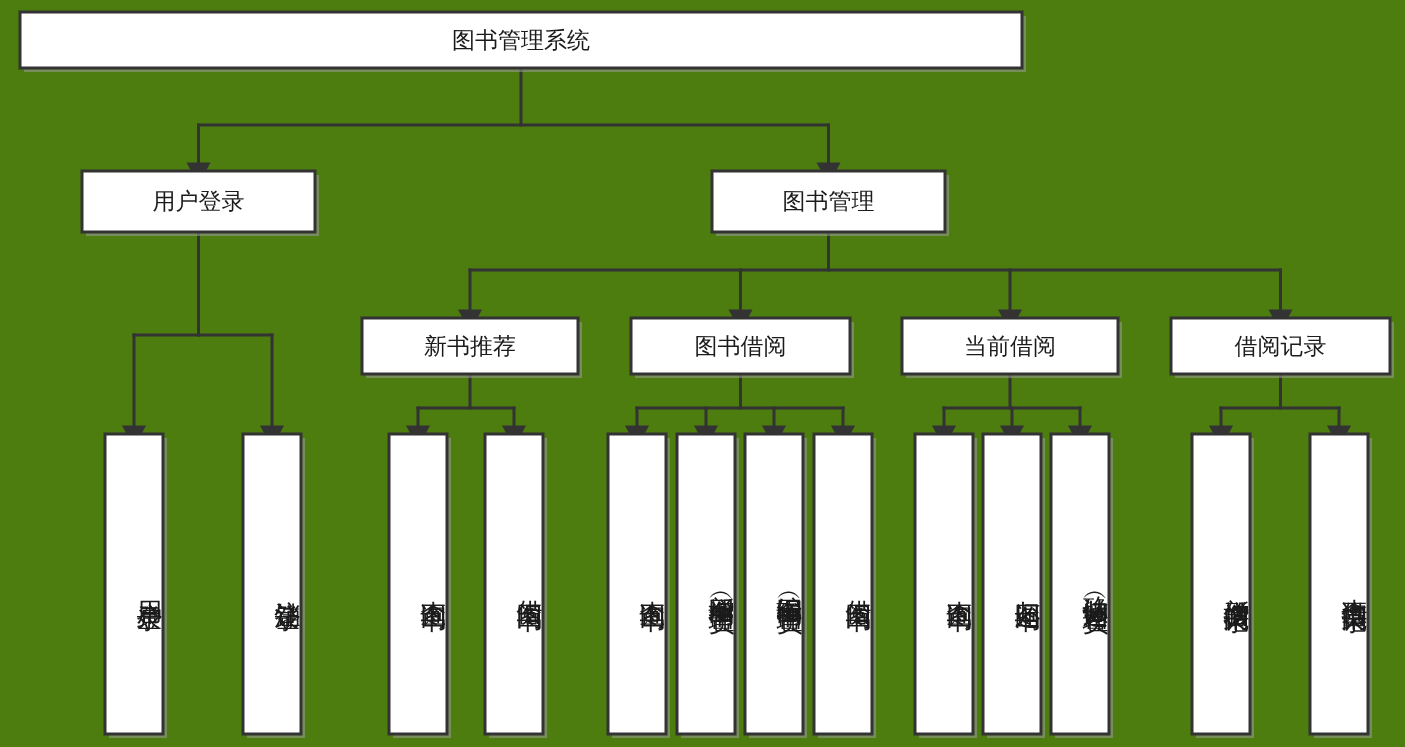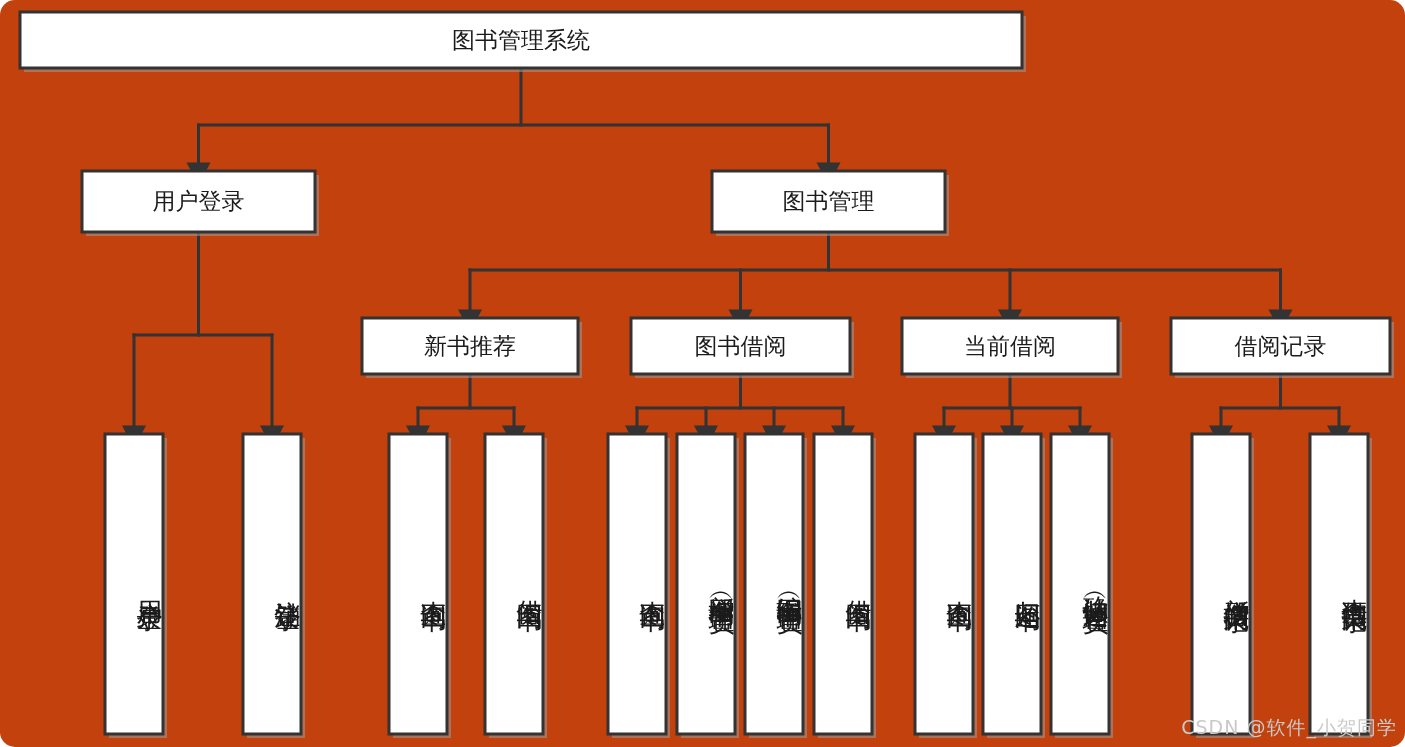--- a/index.html
+++ b/index.html
@@ -1,18 +1,18 @@
 <!DOCTYPE html>
 <html><head>
 <meta charset="utf-8">
 <style>
   html,body{margin:0;padding:0;background:#ffffff;}
   body{width:1405px;height:747px;overflow:hidden;
        font-family:"DejaVu Sans","Liberation Sans",sans-serif;}
-  #diagram-root{position:relative;width:1405px;height:747px;background:#c2410c;border-radius:15px;}
+  #diagram-root{position:relative;width:1405px;height:747px;background:#4d7c0f;}
   svg#tree{position:absolute;left:0;top:0;width:1405px;height:747px;}
   .node-rect{fill:#ffffff;stroke:#333333;stroke-width:3;}
   .node-shadow{fill:#9a9a9a;opacity:.55;}
   .conn{stroke:#333333;stroke-width:3;fill:none;stroke-linecap:square;}
   .node-label{font-family:"DejaVu Sans","Liberation Sans",sans-serif;
     font-size:23px;fill:#1b1b1b;text-anchor:middle;dominant-baseline:middle;}
   .leaf-label{position:absolute;writing-mode:vertical-rl;text-orientation:upright;
     font-family:"DejaVu Sans","Liberation Sans",sans-serif;font-size:26px;
     line-height:1.06;color:#1b1b1b;letter-spacing:2px;
     display:flex;align-items:flex-start;justify-content:center;
@@ -164,14 +164,13 @@
       <div class="leaf-label" style="left: 608px; top: 442px; width: 58px; height: 284px;">查询图书</div>
       <div class="leaf-label" style="left: 677px; top: 442px; width: 58px; height: 284px;">新增图书（管理员）</div>
       <div class="leaf-label" style="left: 745px; top: 442px; width: 58px; height: 284px;">编辑图书（管理员）</div>
       <div class="leaf-label" style="left: 814px; top: 442px; width: 58px; height: 284px;">借阅图书</div>
       <div class="leaf-label" style="left: 915px; top: 442px; width: 58px; height: 284px;">查询图书</div>
       <div class="leaf-label" style="left: 983px; top: 442px; width: 58px; height: 284px;">归还图书</div>
       <div class="leaf-label" style="left: 1051px; top: 442px; width: 58px; height: 284px;">确认归还（管理员）</div>
       <div class="leaf-label" style="left: 1192px; top: 442px; width: 58px; height: 284px;">新增借阅记录</div>
       <div class="leaf-label" style="left: 1310px; top: 442px; width: 58px; height: 284px;">查询借阅记录</div>
     </div>
-  <div class="watermark">CSDN @软件_小贺同学</div>
 </div>
 
 </body></html>

